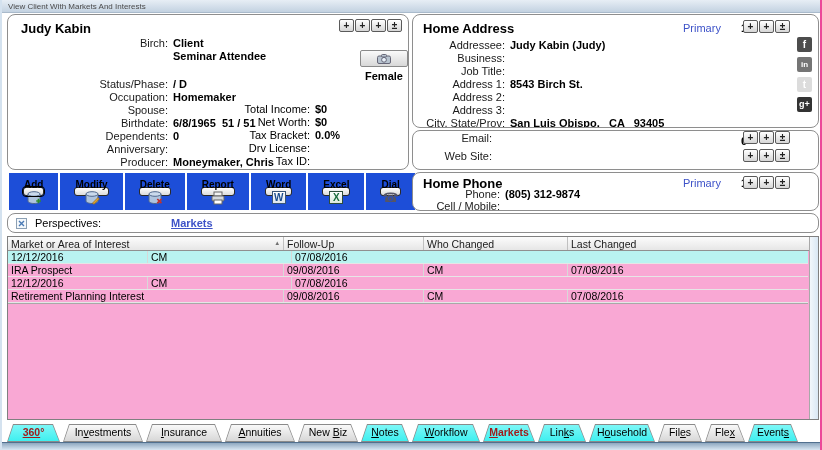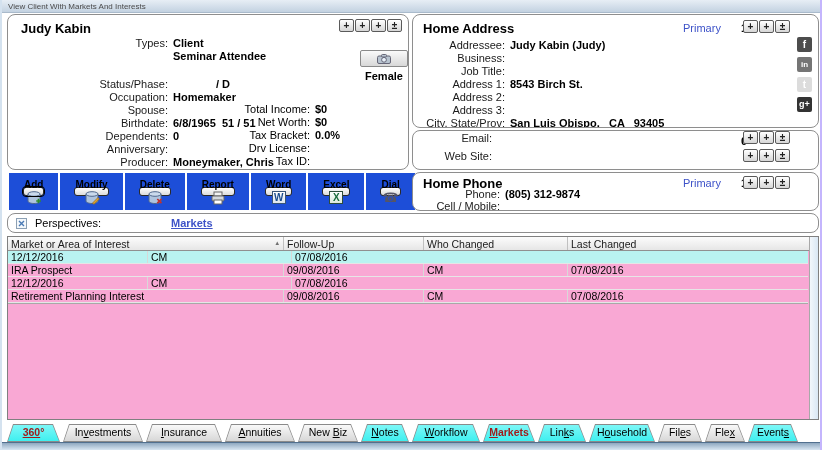--- a/index.html
+++ b/index.html
@@ -1,32 +1,32 @@
 <!DOCTYPE html>
 <html><head>
 <meta charset="utf-8">
 <style>
   * { margin:0; padding:0; box-sizing:border-box; }
   html,body { background:#fff; }
   body { font-family:"Liberation Sans", sans-serif; }
   .window { position:relative; width:822px; height:450px; background:#fff; overflow:hidden;
-            border-left:2px solid #D4E2EF; border-right:2px solid #c4b5fd; }
+            border-left:2px solid #D4E2EF; border-right:2px solid #ec4899; }
   .titlebar { position:absolute; left:0; top:0; width:100%; height:13px;
               background:linear-gradient(#E7EEF5,#C3D2E1); border-bottom:1px solid #A9BACB;
               font-size:8px; color:#4a4a4a; line-height:13px; padding-left:6px; }
   .panel { position:absolute; background:#fff; border:1px solid #8E8E8E; border-radius:8px; overflow:hidden; }
   .ptitle { font-size:13px; font-weight:bold; color:#000; }
   .frow { display:flex; align-items:center; height:13px; font-size:11px; position:relative; }
   .flab { text-align:right; padding-right:5px; color:#1a1a1a; white-space:pre; }
   .fval { font-weight:bold; color:#000; white-space:pre; }
   
   .client-panel { left:5px; top:14px; width:402px; height:156px; }
   .client-name { position:absolute; left:13px; top:6px; }
   .crows { position:absolute; left:0; top:21px; width:100%; }
-  .crows .gap { margin-top:15px;gap:43px; }
+  .crows .gap { margin-top:15px; }
   .cl { width:165px; } .cv { flex:0 0 auto; }
   .pair { position:absolute; left:215px; top:0; display:flex; width:185px; }
   .cl2 { width:92px; text-align:right; padding-right:5px; white-space:pre; }
   .cv2 { font-weight:bold; white-space:pre; }
   .navgroup { position:absolute; display:flex; gap:1px; }
   .nbtn { width:15px; height:13px; font-size:10px; line-height:10px; font-weight:bold;
           background:linear-gradient(#FFFFFF,#D6D6D6); border:1px solid #5a5a5a; border-radius:2px;
           color:#222; padding:0; font-family:"Liberation Sans",sans-serif; cursor:pointer; }
   .photo-btn { position:absolute; left:352px; top:35px; width:48px; height:17px;
                background:linear-gradient(#FAFAFA,#D8D8D8); border:1px solid #8a8a8a; border-radius:2px;
@@ -126,21 +126,21 @@
         <svg width="14" height="10" viewBox="0 0 14 10">
             <rect x="0.5" y="2" width="13" height="7.5" rx="1.5" fill="#B8C4D0" stroke="#667"></rect>
             <rect x="4.5" y="0.5" width="5" height="2.5" rx="1" fill="#B8C4D0" stroke="#667"></rect>
             <circle cx="7" cy="5.8" r="2.4" fill="#E8F0F8" stroke="#667"></circle>
           </svg>
       </span>
     </button>
     <div class="gender">Female</div>
     <div class="crows">
       <div class="frow">
-        <span class="flab cl">Types:</span>
+        <span class="flab cl">Birch:</span>
         <span class="fval cv">Client</span>
       </div>
       <div class="frow">
         <span class="flab cl"></span>
         <span class="fval cv">Seminar Attendee</span>
       </div>
       <div class="frow gap">
         <span class="flab cl">Status/Phase:</span>
         <span class="fval cv">/ D</span>
       </div>

